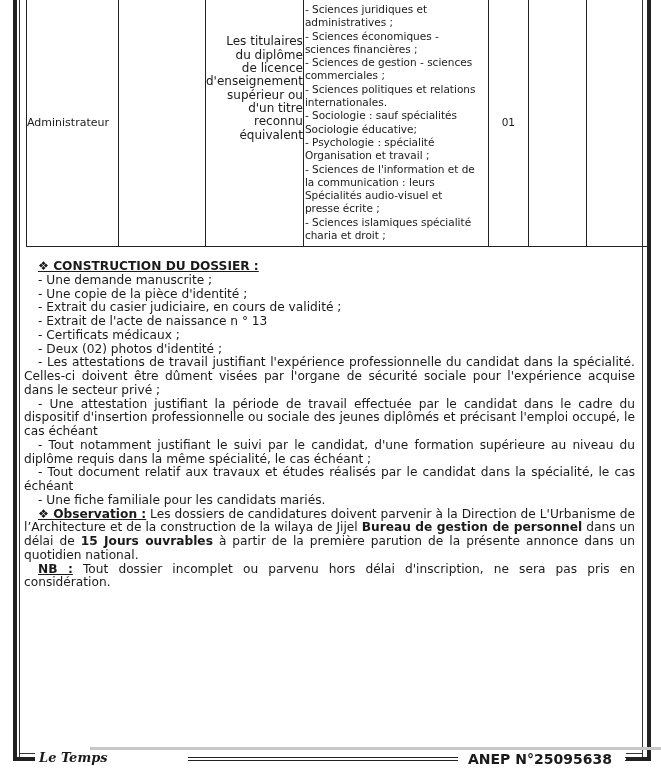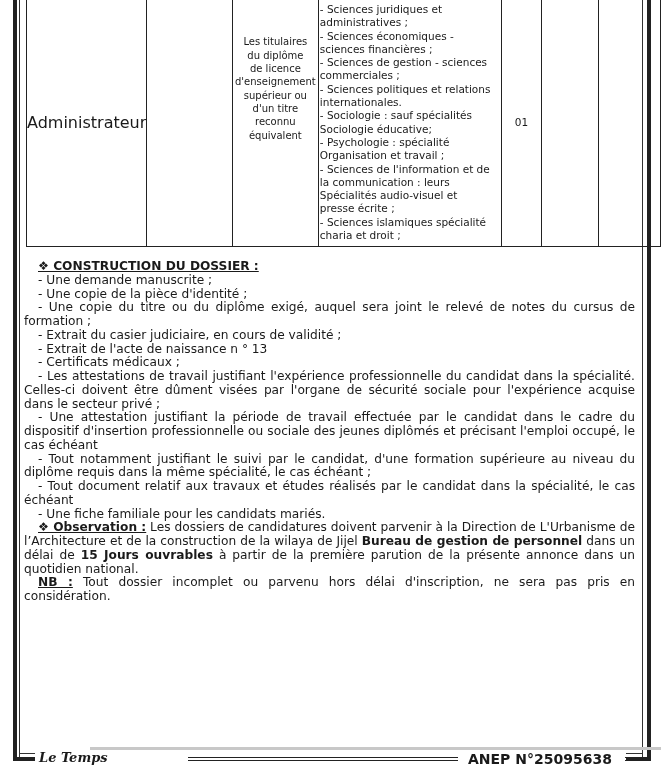--- a/index.html
+++ b/index.html
@@ -10,23 +10,23 @@
   .frame-outer-right { position:absolute; left:647px; top:0; width:4px; height:761px; background:#222; }
   .frame-inner-right { position:absolute; left:642px; top:0; width:1px; height:757px; background:#333; }
   .frame-bottom-outer { position:absolute; left:13px; top:757px; width:22px; height:4px; background:#222; }
   .frame-bottom-outer-r { position:absolute; left:626px; top:757px; width:25px; height:4px; background:#222; }
   .frame-bottom-inner { position:absolute; left:19px; top:753px; width:16px; height:1px; background:#333; }
   .frame-bottom-inner-r { position:absolute; left:626px; top:753px; width:17px; height:1px; background:#333; }
   .shadow-line { position:absolute; left:90px; top:747px; width:571px; height:3px; background:#c8c8c8; }
 
   table.posts { position:absolute; left:26px; top:-2px; border-collapse:collapse; font-size:10.5px; }
   table.posts td { border:1.5px solid #222; vertical-align:middle; padding:0; line-height:13.3px; }
-  td.c-grade { width:91px; font-size:16px; }
+  td.c-grade { width:91px; font-size:11px; }
   td.c-empty1 { width:86px; }
-  td.c-cond { width:85px; text-align:center; font-size:10px; line-height:13.8px; }
+  td.c-cond { width:85px; text-align:right; font-size:12px; line-height:13.8px; }
   td.c-spec { width:183px; font-size:10.5px; padding-left:1px !important; }
   td.c-nb { width:39px; text-align:center; }
   td.c-e2 { width:57px; }
   td.c-e3 { width:62px; }
   .row-h { height:247px; }
 
   .body-text { position:absolute; left:24px; top:260px; width:611px; font-size:12.2px; line-height:13.75px; text-align:justify; }
   .body-text p { margin:0; }
   .ind { text-indent:14px; }
   .hd { font-weight:bold; text-decoration:underline; text-indent:14px; }
@@ -94,25 +94,25 @@
     <td class="c-e2"></td>
     <td class="c-e3"></td>
   </tr>
 </tbody>
   </table>
 
 <div class="body-text">
   <p class="hd">❖ CONSTRUCTION DU DOSSIER :</p>
   <p class="ind">- Une demande manuscrite ;</p>
   <p class="ind">- Une copie de la pièce d'identité ;</p>
-  <p class="ind">- Une copie du titre ou du diplôme exigé, auquel sera joint le relevé de notes du cursus de formation ;</p>
 
   <p class="ind">- Extrait du casier judiciaire, en cours de validité ;</p>
   <p class="ind">- Extrait de l'acte de naissance n ° 13</p>
   <p class="ind">- Certificats médicaux ;</p>
+  <p class="ind">- Deux (02) photos d'identité ;</p>
   <p class="ind">- Les attestations de travail justifiant l'expérience professionnelle du candidat dans la spécialité. Celles-ci doivent être dûment visées par l'organe de sécurité sociale pour l'expérience acquise dans le secteur privé ;</p>
   <p class="ind">- Une attestation justifiant la période de travail effectuée par le candidat dans le cadre du dispositif d'insertion professionnelle ou sociale des jeunes diplômés et précisant l'emploi occupé, le cas échéant</p>
   <p class="ind">- Tout notamment justifiant le suivi par le candidat, d'une formation supérieure au niveau du diplôme requis dans la même spécialité, le cas échéant ;</p>
   <p class="ind">- Tout document relatif aux travaux et études réalisés par le candidat dans la spécialité, le cas échéant</p>
   <p class="ind">- Une fiche familiale pour les candidats mariés.</p>
 
   <p class="ind"><span class="u">❖ Observation :</span><span> Les dossiers de candidatures doivent parvenir à la Direction de L'Urbanisme de l’Architecture et de la construction de la wilaya de Jijel </span><span class="b">Bureau de gestion de personnel</span><span> dans un délai de </span><span class="b">15 Jours ouvrables</span><span> à partir de la première parution de la présente annonce dans un quotidien national.</span></p>
 
   <p class="ind"><span class="u">NB :</span><span> Tout dossier incomplet ou parvenu hors délai d'inscription, ne sera pas pris en considération.</span></p>
 </div>

